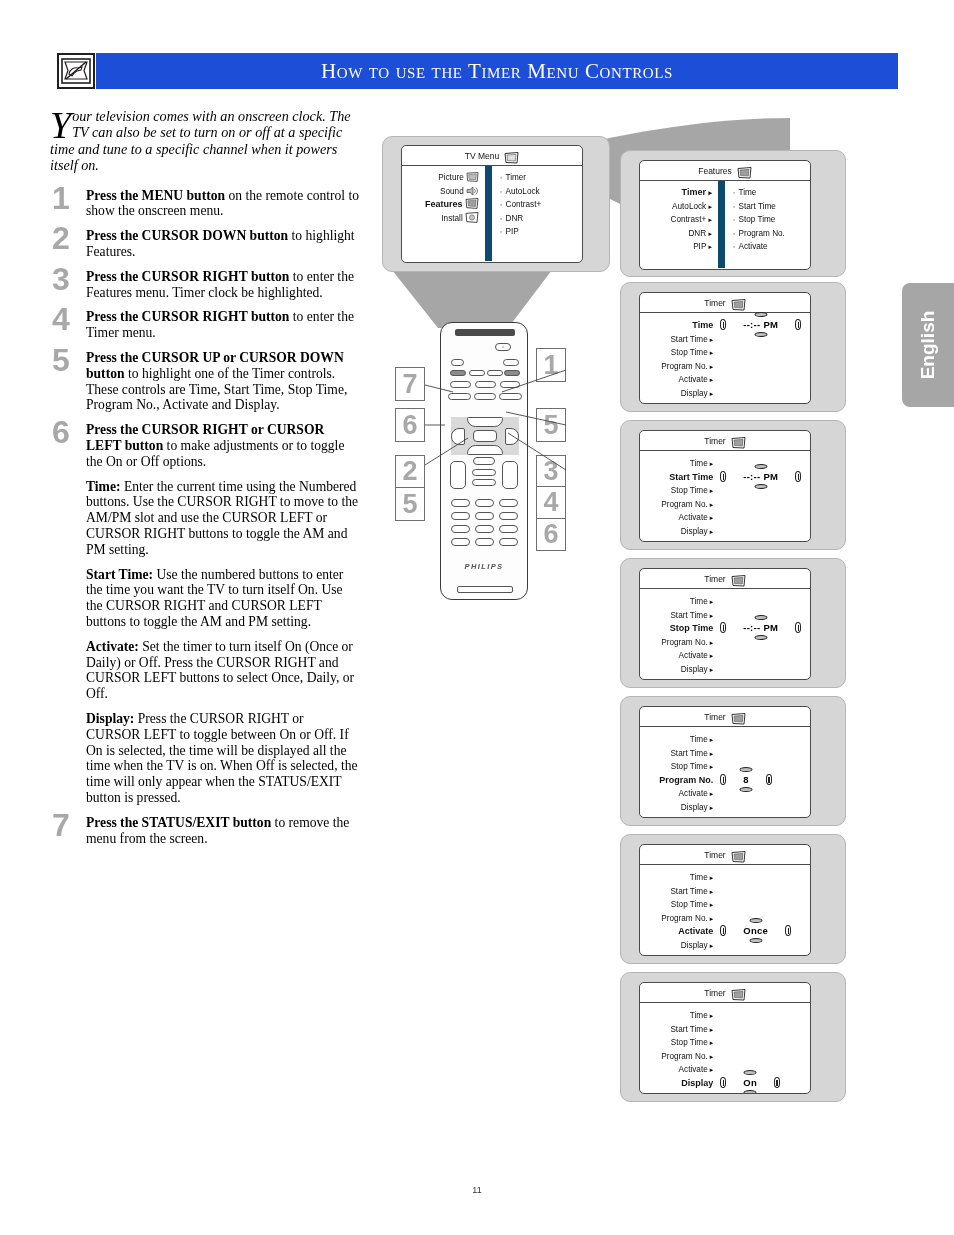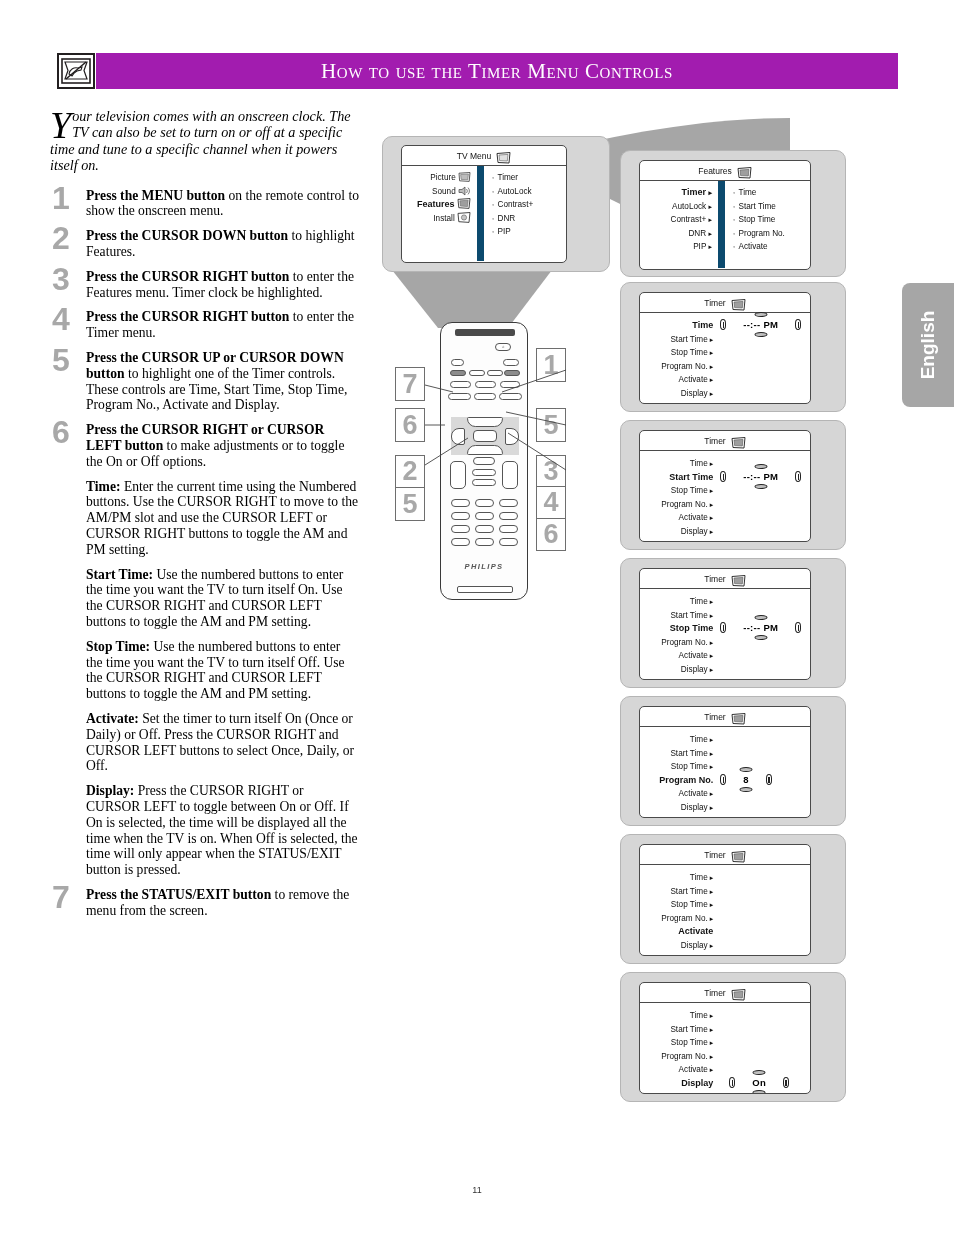--- a/index.html
+++ b/index.html
@@ -12,21 +12,21 @@
     font-family: "Liberation Serif", serif;
     color: #000;
     overflow: hidden;
   }
 
   
   #header-bar {
     position: absolute;
     left: 96px; top: 53px;
     width: 802px; height: 36px;
-    background: #a21caf;
+    background: #1d4ed8;
   }
   #header-title {
     position: absolute;
     left: 0; top: 0;
     width: 100%; height: 36px;
     line-height: 36px;
     text-align: center;
     color: #ffffff;
     font-family: "Liberation Serif", serif;
     font-size: 21px;
@@ -326,23 +326,20 @@
     <b>Press the CURSOR RIGHT or CURSOR LEFT button</b><span> to make adjustments or to toggle the On or Off options.</span>
   </div>
 
   <p class="sub">
     <b>Time:</b><span> Enter the current time using the Numbered buttons. Use the CURSOR RIGHT to move to the AM/PM slot and use the CURSOR LEFT or CURSOR RIGHT buttons to toggle the AM and PM setting.</span>
   </p>
   <p class="sub">
     <b>Start Time:</b><span> Use the numbered buttons to enter the time you want the TV to turn itself On. Use the CURSOR RIGHT and CURSOR LEFT buttons to toggle the AM and PM setting.</span>
   </p>
   <p class="sub">
-    <b>Stop Time:</b><span> Use the numbered buttons to enter the time you want the TV to turn itself Off. Use the CURSOR RIGHT and CURSOR LEFT buttons to toggle the AM and PM setting.</span>
-  </p>
-  <p class="sub">
     <b>Activate:</b><span> Set the timer to turn itself On (Once or Daily) or Off. Press the CURSOR RIGHT and CURSOR LEFT buttons to select Once, Daily, or Off.</span>
   </p>
   <p class="sub">
     <b>Display:</b><span> Press the CURSOR RIGHT or CURSOR LEFT to toggle between On or Off. If On is selected, the time will be displayed all the time when the TV is on. When Off is selected, the time will only appear when the STATUS/EXIT button is pressed.</span>
   </p>
 
   <div class="step">
     <span class="num">7</span>
     <b>Press the STATUS/EXIT button</b><span> to remove the menu from the screen.</span>
   </div>
@@ -352,21 +349,21 @@
 
   <svg class="funnel" style="left:120px; top:-12px; width:290px; height:170px;" viewBox="0 0 290 170">
     <path d="M30 38 C 110 18, 200 0, 290 0 L290 150 C 230 140, 150 105, 30 38 Z" fill="#a6a6a6"></path>
   </svg>
 
   <svg class="funnel" style="left:2px; top:140px; width:180px; height:60px;" viewBox="0 0 180 60">
     <polygon points="10,0 170,0 126,58 56,58" fill="#a6a6a6"></polygon>
   </svg>
 
   <div class="panel" style="left:2px; top:6px; width:228px; height:136px;">
-    <div class="osd" style="left:18px; top:8px; width:166px; height:118px;">
+    <div class="osd" style="left:18px; top:8px; width:182px; height:118px;">
       <div class="osd-title">
         <span class="t-label">TV Menu</span>
         <span class="menu-icon">
           <svg width="15" height="12" viewBox="0 0 15 12">
               <polygon points="1,1.5 14,0.5 13,11 2,10.5" fill="#fff" stroke="#333" stroke-width="1"></polygon>
               <polygon points="3,3 12,2.4 11.3,9 3.6,8.6" fill="#e0e0e0" stroke="#555" stroke-width="0.6"></polygon>
             </svg>
         </span>
       </div>
       <div class="osd-body">
@@ -562,20 +559,27 @@
           </div>
           <div class="osd-iconrow">
             <div class="osd-col-labels">
               <div class="osd-row"><span>Time</span><span class="arrow"> ▸</span></div>
               <div class="osd-row"><span>Start Time</span><span class="arrow"> ▸</span></div>
               <div class="osd-row"><span>Stop Time</span><span class="arrow"> ▸</span></div>
               <div class="osd-row"><span>Program No.</span><span class="arrow"> ▸</span></div>
               <div class="osd-row sel"><span>Activate</span></div>
               <div class="osd-row"><span>Display</span><span class="arrow"> ▸</span></div>
             </div>
+            <div class="osd-value-area">
+              <div class="val-group" style="top: 60px; left: 2px;">
+                <span class="vcursor"></span>
+                <span class="val-center"><span class="updot"></span><span class="val-text">Once</span><span class="downdot"></span></span>
+                <span class="vcursor"></span>
+              </div>
+            </div>
           </div>
         </div>
       </div>
       <div class="panel" style="left: 240px; top: 842px; width: 226px; height: 130px;">
         <div class="osd" style="left: 18px; top: 9px; width: 172px; height: 112px;">
           <div class="osd-title">
             <span class="t-label">Timer</span>
             <span class="menu-icon"><svg width="15" height="12" viewBox="0 0 15 12">
                 <polygon points="1,1.5 14,0.5 13,11 2,10.5" fill="#fff" stroke="#333" stroke-width="1"></polygon>
                 <polygon points="3,3 12,2.4 11.3,9 3.6,8.6" fill="#9e9e9e" stroke="#555" stroke-width="0.6"></polygon>
@@ -584,21 +588,21 @@
           <div class="osd-iconrow">
             <div class="osd-col-labels">
               <div class="osd-row"><span>Time</span><span class="arrow"> ▸</span></div>
               <div class="osd-row"><span>Start Time</span><span class="arrow"> ▸</span></div>
               <div class="osd-row"><span>Stop Time</span><span class="arrow"> ▸</span></div>
               <div class="osd-row"><span>Program No.</span><span class="arrow"> ▸</span></div>
               <div class="osd-row"><span>Activate</span><span class="arrow"> ▸</span></div>
               <div class="osd-row sel"><span>Display</span></div>
             </div>
             <div class="osd-value-area">
-              <div class="val-group" style="top: 73.5px; left: 11px;">
+              <div class="val-group" style="top: 73.5px; left: 2px;">
                 <span class="vcursor"></span>
                 <span class="val-center"><span class="updot"></span><span class="val-text">On</span><span class="downdot"></span></span>
                 <span class="vcursor"></span>
               </div>
             </div>
           </div>
         </div>
       </div>
     </div>
 

